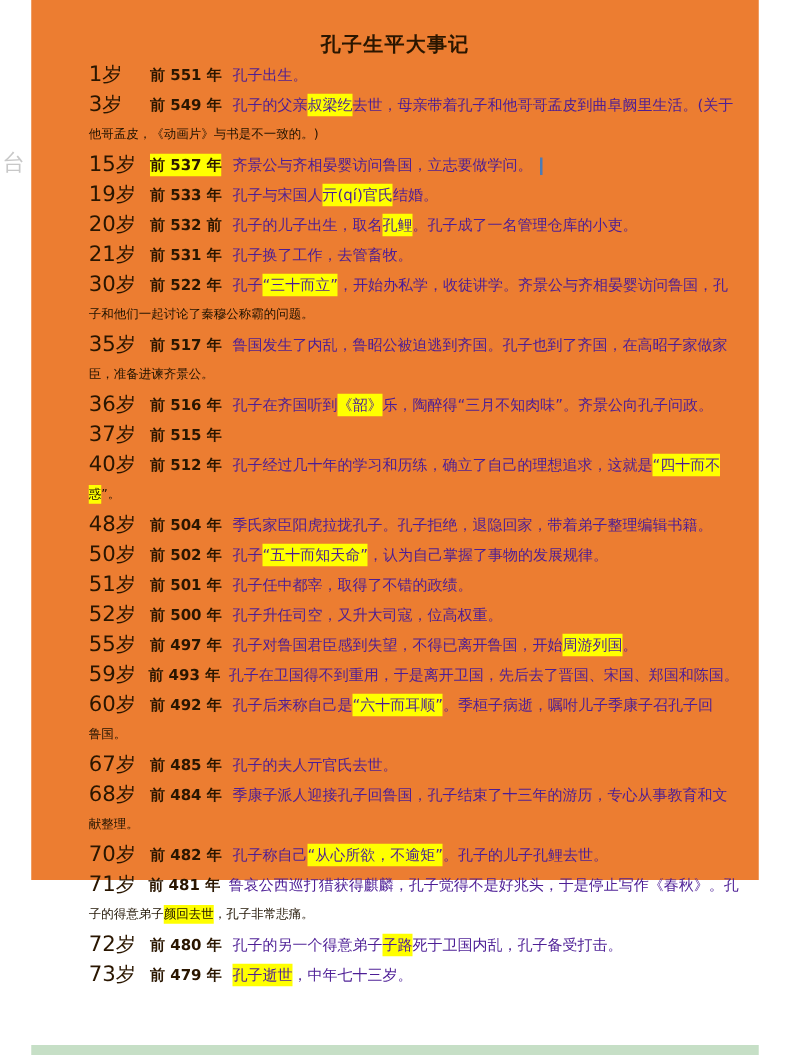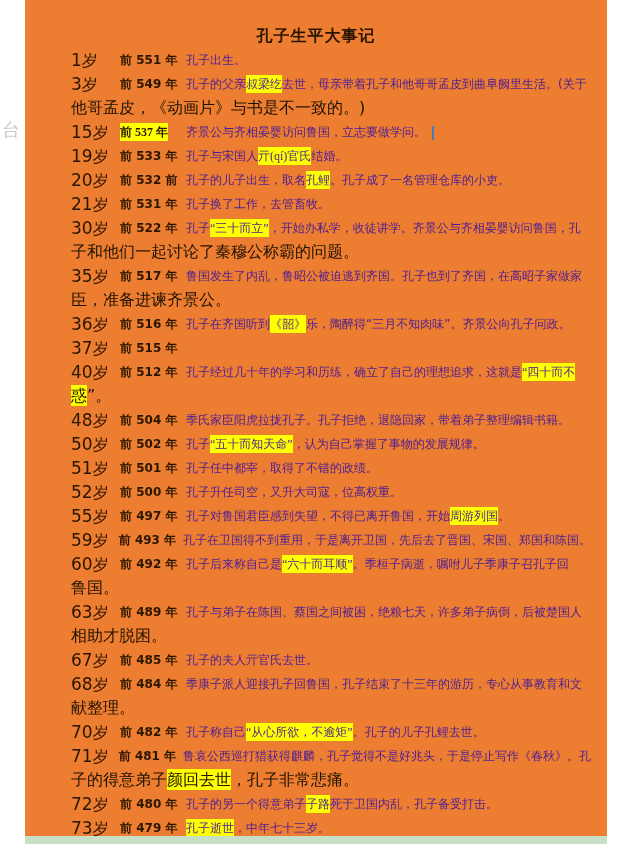--- a/index.html
+++ b/index.html
@@ -8,42 +8,42 @@
       background: #ffffff;
       font-family: "DejaVu Sans", "Liberation Sans", sans-serif;
     }
     .side-widget {
       position: absolute; left: 0; top: 118px; width: 60px; height: 24px;
       display: flex; align-items: center;
     }
     .side-widget .glyph { font-size: 18px; color: #c8c8c8; margin-left: 2px; }
     .side-widget .caret { font-size: 9px; color: #b8b8b8; margin-left: 24px; }
     .page {
-      position: absolute; left: 25px; top: 0; width: 582px; height: 836px;
+      position: absolute; left: 25px; top: 0; width: 582px; height: 704px;
       background: #ec7d31;
       color: #1f1200;
     }
     .bottom-strip {
       position: absolute; left: 25px; top: 836px; width: 582px; height: 8px;
       background: #c6dfc6;
     }
     .title {
       position: absolute; left: 0; right: 0; top: 26px;
       text-align: center; font-size: 16px; font-weight: bold; letter-spacing: 1px;
       color: #2a1600;
     }
     .entries { position: absolute; left: 46px; top: 48px; width: 520px; }
     .entry { font-size: 12px; line-height: 24px; }
     .row { display: flex; align-items: center; height: 24px; }
     .age { font-size: 17px; width: 49px; white-space: nowrap; color: #2a1600; }
     .age .sui { font-size: 16px; }
     .year { font-size: 12px; font-weight: bold; width: 66px; white-space: nowrap; color: #2a1600; }
     .text { white-space: nowrap; font-size: 12px; color: #4c1d95; }
-    .cont { font-size: 16px; height: 24px; line-height: 24px; margin-left: -0px; white-space: nowrap; }
-    .hl { background: #ffff00; padding: 2px 0; font-family: Liberation Serif, serif; }
+    .cont { font-size: 10px; height: 24px; line-height: 24px; margin-left: -0px; white-space: nowrap; }
+    .hl { background: #ffff00; padding: 2px 0; }
     .cursor { display: inline-block; width: 2px; height: 14px; background: #4a7bb7; vertical-align: middle; margin-left: 6px; }
   </style>
 </head>
 <body>
 
 <div class="side-widget">
   <span class="glyph">台</span>
   <span class="caret">▼</span>
 </div>
 
@@ -175,28 +175,20 @@
       <div class="entry">
         <div class="row">
           <span class="age"><span>60</span><span class="sui">岁</span></span>
           <span class="year"><span>前 492 年</span></span>
           <span class="text"><span> 孔子后来称自己是</span><span class="hl">“六十而耳顺”</span><span>。季桓子病逝，嘱咐儿子季康子召孔子回</span></span>
         </div>
         <div class="cont"><span>鲁国。</span></div>
       </div>
       <div class="entry">
         <div class="row">
-          <span class="age"><span>63</span><span class="sui">岁</span></span>
-          <span class="year"><span>前 489 年</span></span>
-          <span class="text"><span> 孔子与弟子在陈国、蔡国之间被困，绝粮七天，许多弟子病倒，后被楚国人</span></span>
-        </div>
-        <div class="cont"><span>相助才脱困。</span></div>
-      </div>
-      <div class="entry">
-        <div class="row">
           <span class="age"><span>67</span><span class="sui">岁</span></span>
           <span class="year"><span>前 485 年</span></span>
           <span class="text"><span>孔子的夫人亓官氏去世。</span></span>
         </div>
       </div>
       <div class="entry">
         <div class="row">
           <span class="age"><span>68</span><span class="sui">岁</span></span>
           <span class="year"><span>前 484 年</span></span>
           <span class="text"><span>季康子派人迎接孔子回鲁国，孔子结束了十三年的游历，专心从事教育和文</span></span>

